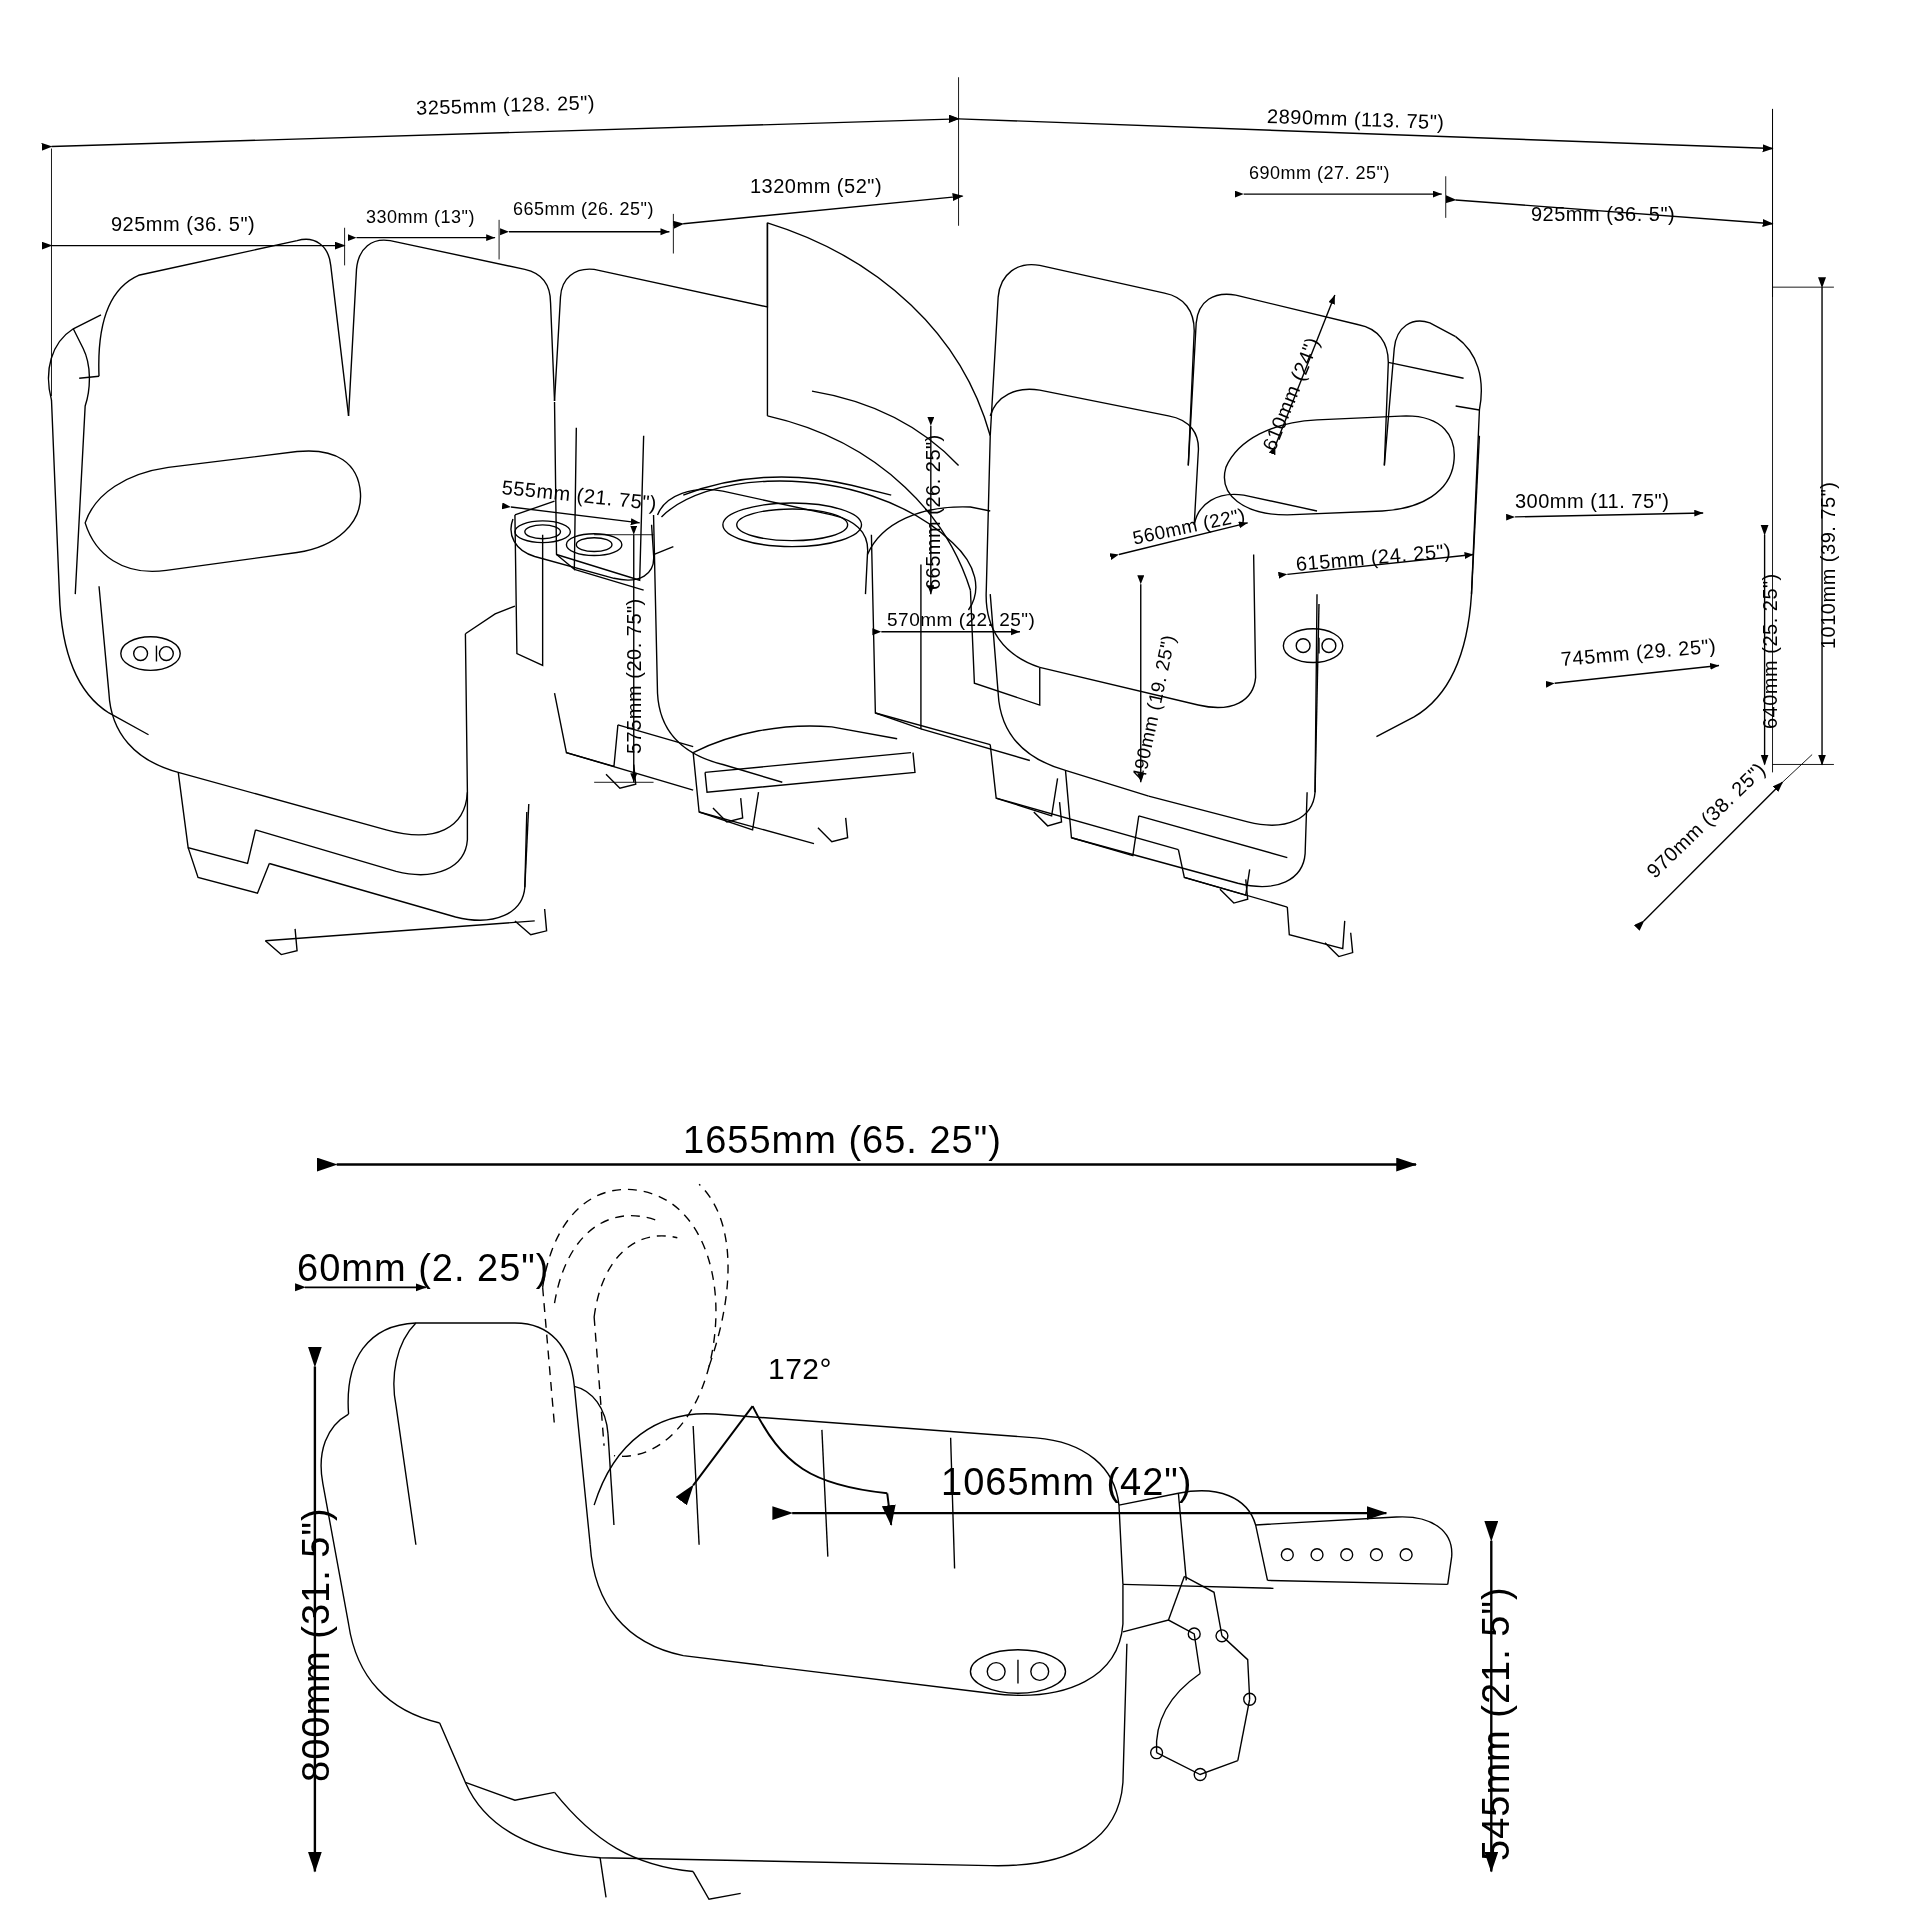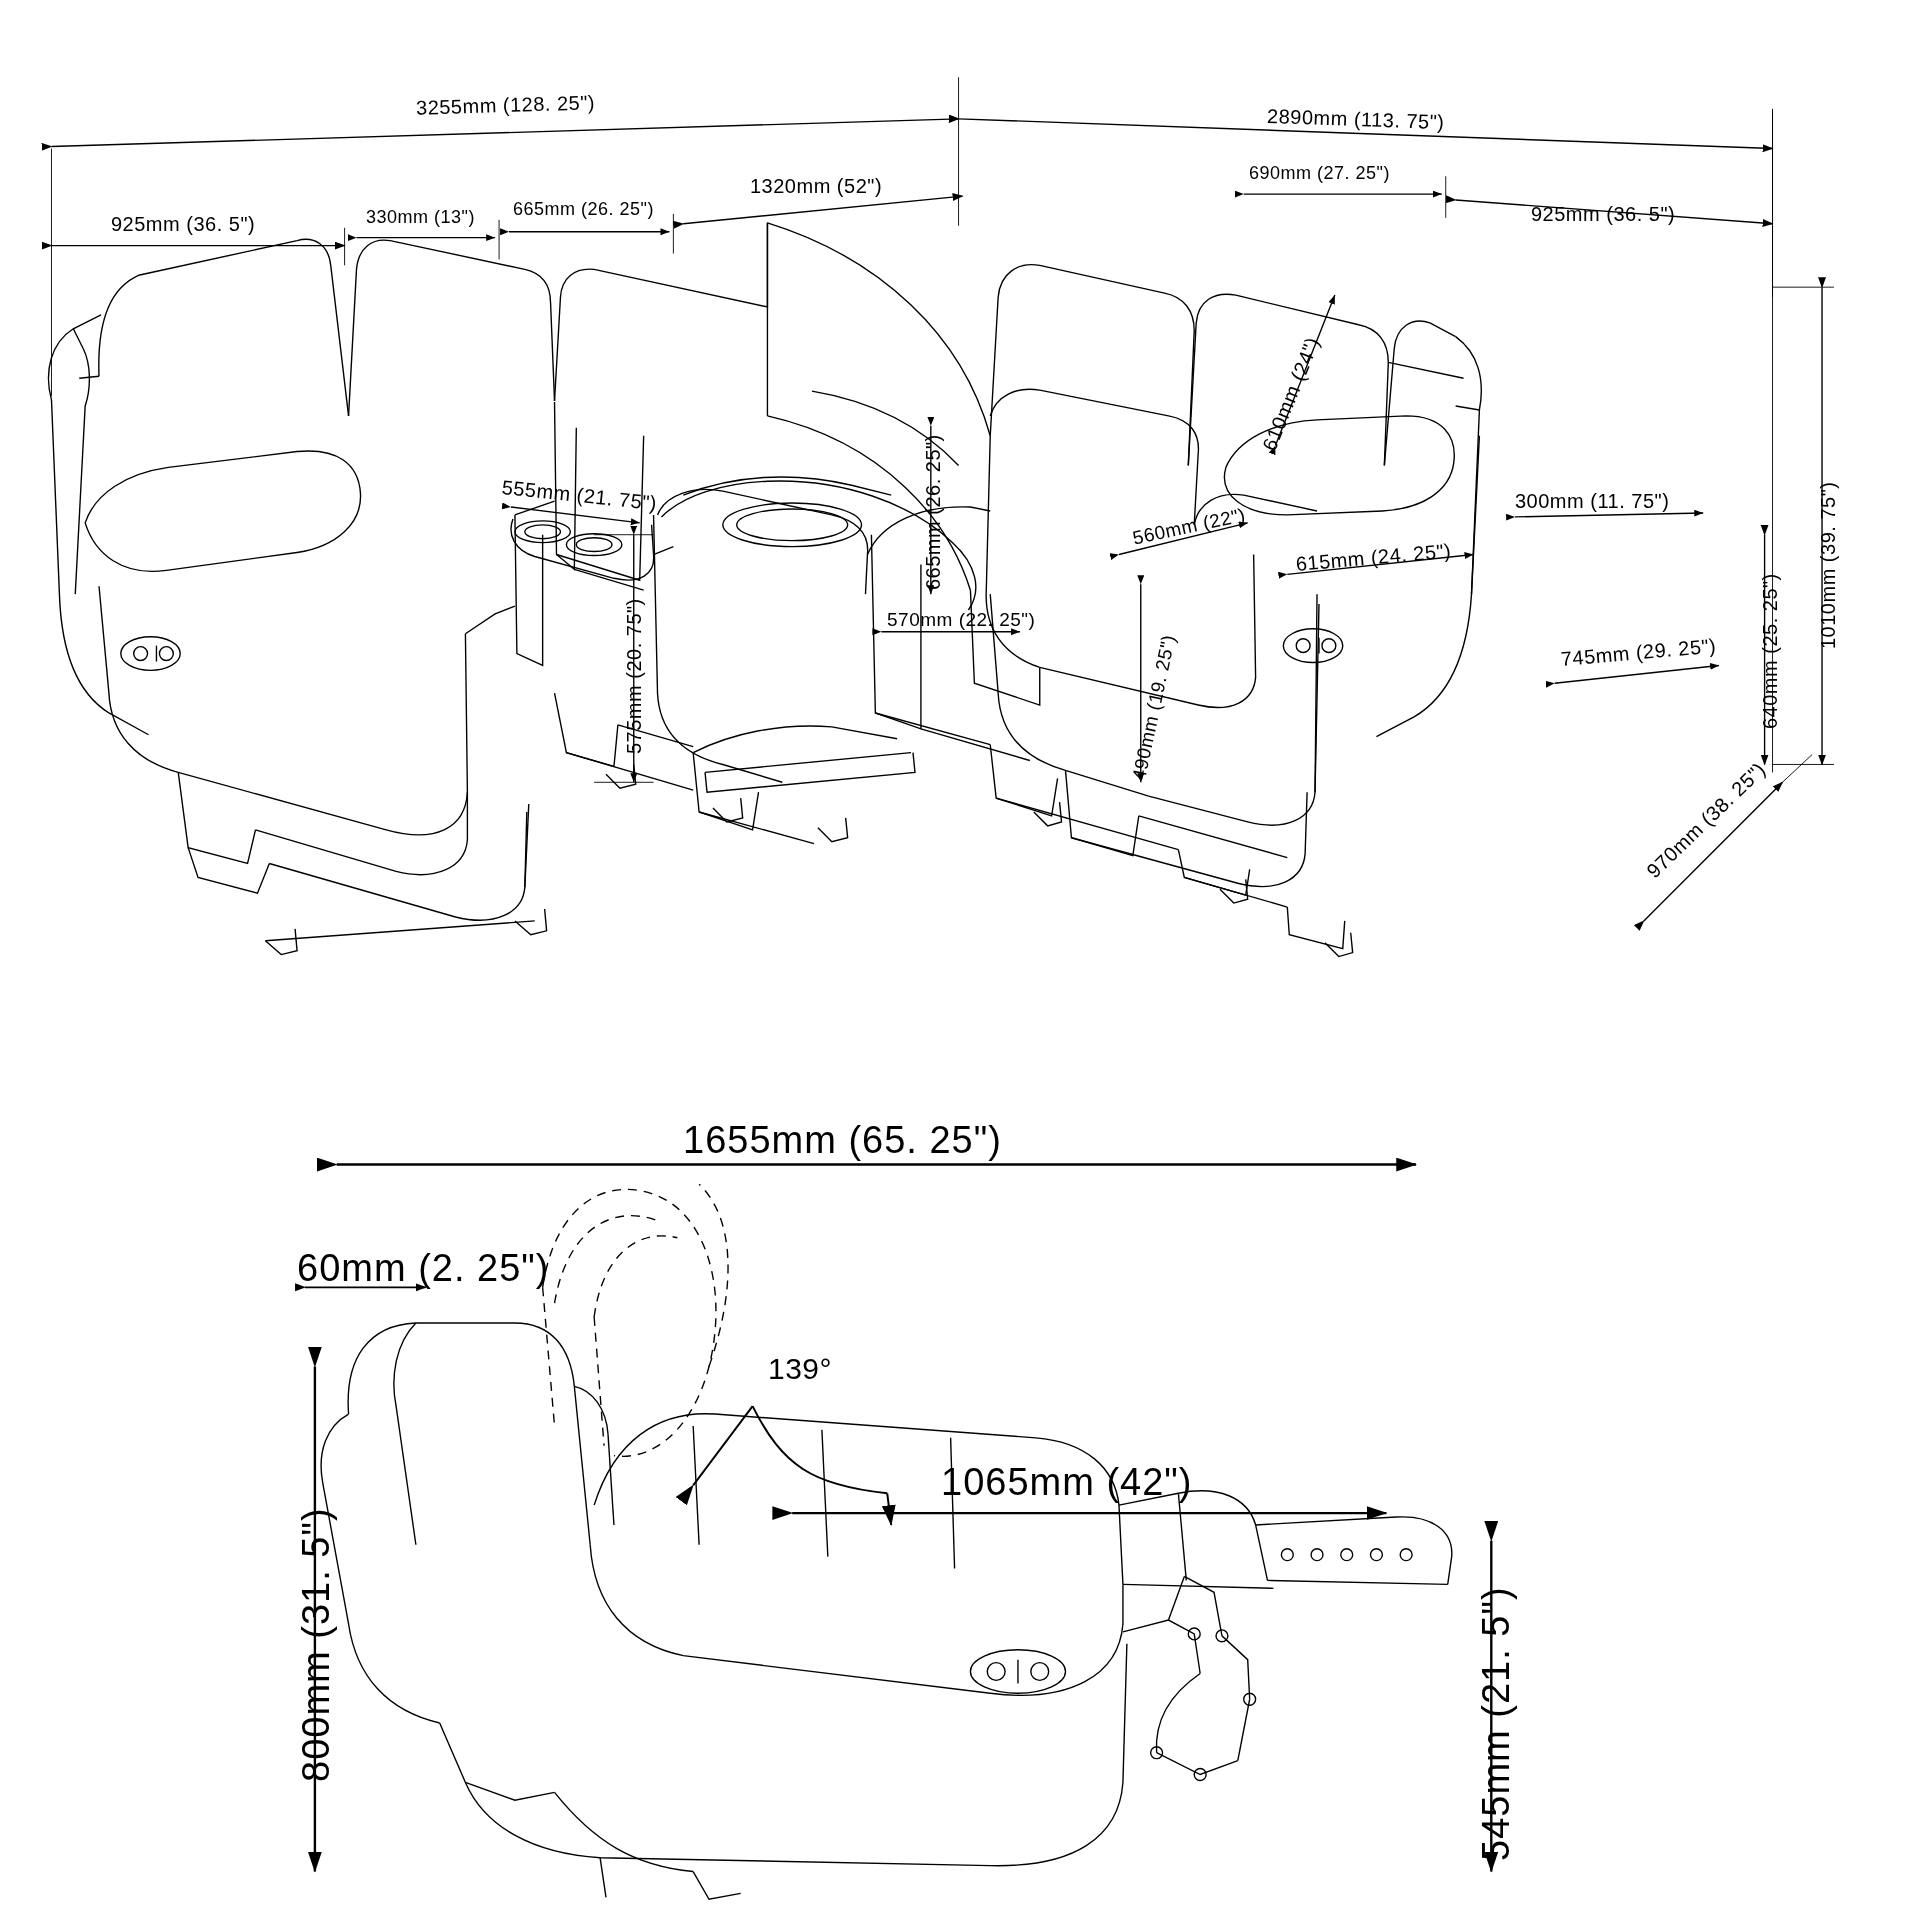--- a/index.html
+++ b/index.html
@@ -324,19 +324,19 @@
   <div class="dim-label" style="left:887px; top:610px; font-size:19px;">570mm (22. 25")</div>
   <div class="dim-label" style="left:1259px; top:446px; transform:rotate(-68deg); transform-origin:left top;">610mm (24")</div>
   <div class="dim-label" style="left:1131px; top:529px; transform:rotate(-12deg); transform-origin:left top; font-size:19px;">560mm (22")</div>
   <div class="dim-label" style="left:1295px; top:554px; transform:rotate(-5deg); transform-origin:left top;">615mm (24. 25")</div>
   <div class="dim-label" style="left:1129px; top:778px; transform:rotate(-78deg); transform-origin:left top; font-size:19px;">490mm (19. 25")</div>
   <div class="dim-label" style="left:1515px; top:491px;">300mm (11. 75")</div>
   <div class="dim-label" style="left:1560px; top:649px; transform:rotate(-5deg); transform-origin:left top;">745mm (29. 25")</div>
 
   <div class="dim-label big" style="left:683px; top:1121px;">1655mm (65. 25")</div>
   <div class="dim-label big" style="left:297px; top:1249px;">60mm (2. 25")</div>
-  <div class="dim-label med" style="left:768px; top:1354px;">139°</div>
+  <div class="dim-label med" style="left:768px; top:1354px;">172°</div>
   <div class="dim-label big" style="left:941px; top:1463px;">1065mm (42")</div>
   <div class="dim-label big rot90" style="left:297px; top:1782px;">800mm (31. 5")</div>
   <div class="dim-label big rot90" style="left:1477px; top:1861px;">545mm (21. 5")</div>
 
 </div>
 
 
 </body></html>

